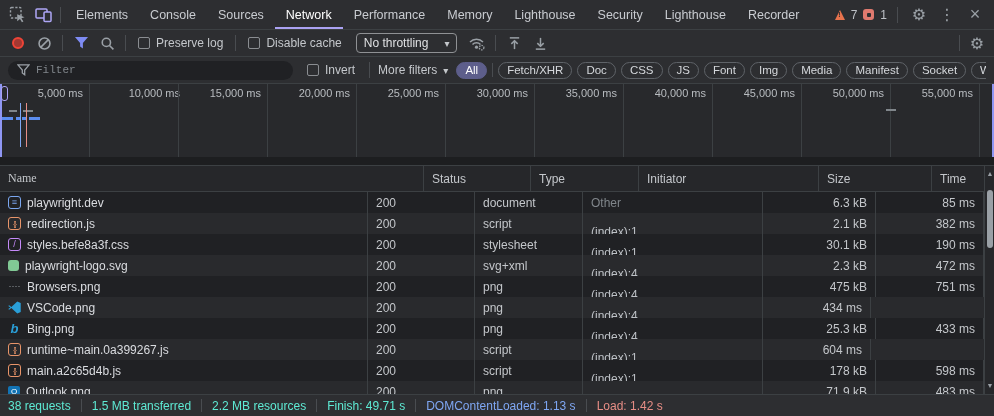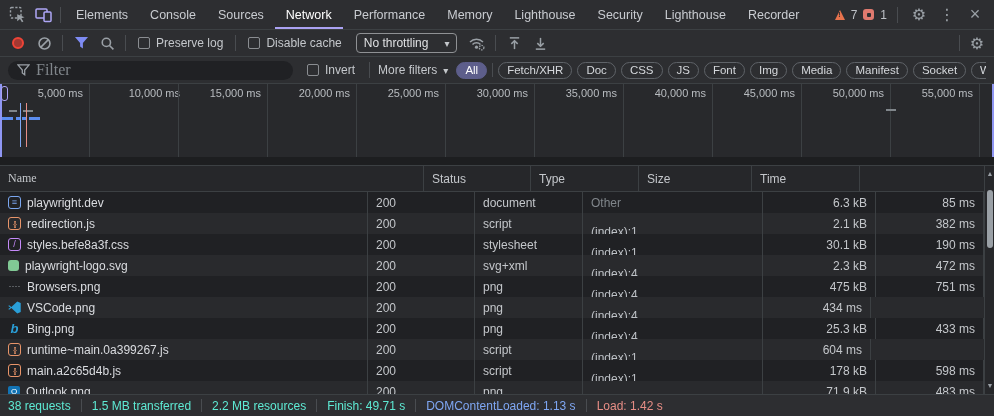--- a/index.html
+++ b/index.html
@@ -54,22 +54,22 @@
   .select-box{border:1px solid #8f9194;border-radius:4px;height:20px;display:flex;align-items:center;
     gap:16px;padding:0 7px;margin:0 6px;color:var(--txt);cursor:pointer;white-space:nowrap;}
   .caret{color:#c4c7cb;font-size:10px;}
   .spacer{flex:1;}
 
   
   .filterbar{height:27px;background:var(--bg-toolbar);display:flex;align-items:center;
     border-bottom:1px solid var(--border);padding:0 8px;}
   .filter-wrap{position:relative;width:285px;height:19px;flex:none;}
   .filter-wrap input{width:100%;height:100%;background:var(--bg-panel);border:none;outline:none;
-    border-radius:10px;color:var(--txt);padding:0 10px 0 28px;font-size:16px;
-    font-family:Liberation Serif, serif;}
+    border-radius:10px;color:var(--txt);padding:0 10px 0 28px;font-size:11px;
+    font-family:Liberation Mono, monospace;}
   .filter-wrap input::placeholder{color:#80868b;}
   .filter-funnel{position:absolute;left:9px;top:3px;}
   .pills{display:flex;align-items:center;gap:5px;margin-left:8px;overflow:hidden;}
   .pill{border:1px solid #5f6368;border-radius:10px;padding:1.5px 8px;color:#d5d8dc;
     font-size:11.5px;white-space:nowrap;cursor:pointer;flex:none;}
   .pill-active{background:#5d5e8b;border-color:#5d5e8b;color:#fff;}
   .pill-sep{width:1px;height:14px;background:var(--border-light);flex:none;}
 
   
   .overview{height:82px;background:var(--bg-overview);position:relative;border-bottom:1px solid var(--border);}
@@ -299,20 +299,21 @@
     <div class="ov-bottom"></div>
     <div class="ov-edge" style="left:0"></div>
     <div class="ov-edge" style="right:0"></div>
     <div class="ov-handle"></div>
   </div>
 
   <div class="thead" id="thead">
       <div class="hcell" style="width: 424px; font-family: Liberation Serif, serif;">Name</div>
       <div class="hcell" style="width: 107px;">Status</div>
       <div class="hcell" style="width: 108px;">Type</div>
+      <div class="hcell" style="width: 180px;">Initiator</div>
       <div class="hcell" style="width: 113px;">Size</div>
       <div class="hcell" style="width: 108px;">Time</div>
     </div>
   <div class="tbody" id="tbody">
       <div class="trow">
         <div class="cell name-cell" style="width: 368px;">
           <span class="fic fic-doc">≡</span>
           <span>playwright.dev</span>
         </div>
         <div class="cell" style="width: 107px;">200</div>

